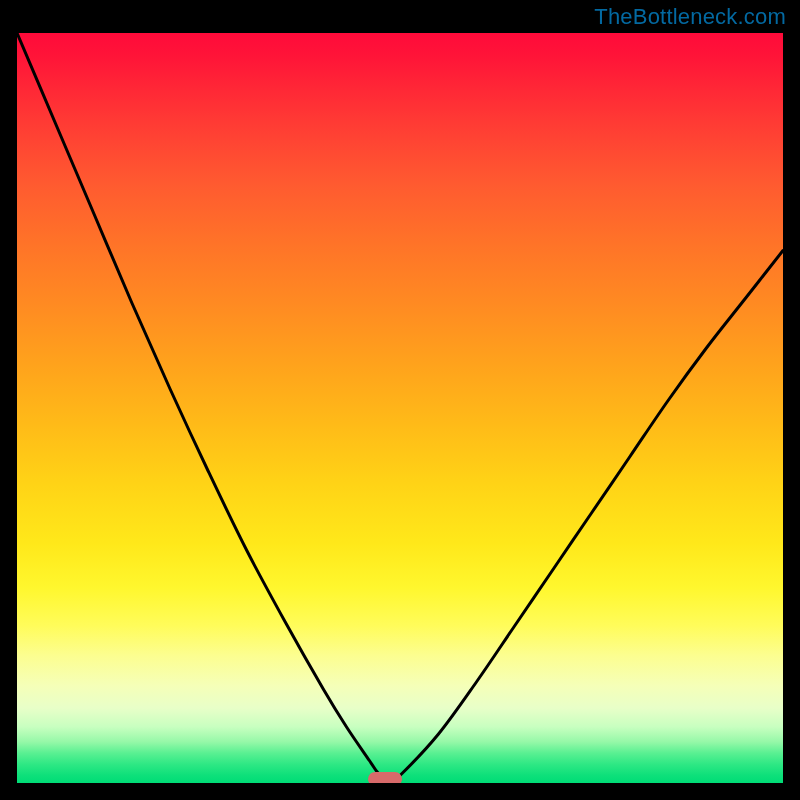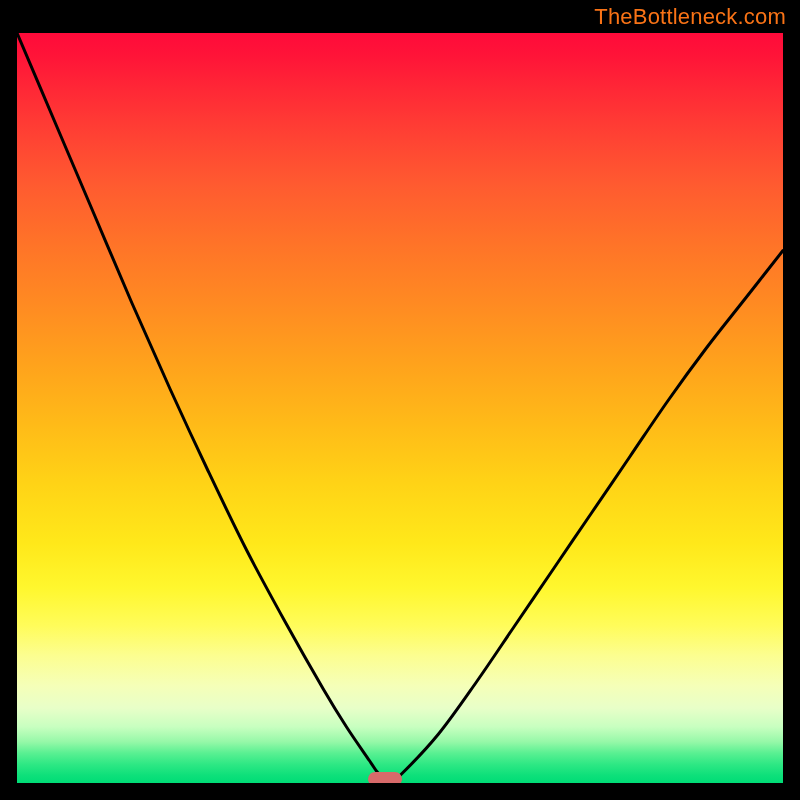--- a/index.html
+++ b/index.html
@@ -72,21 +72,21 @@
     width: 34px;
     height: 14px;
     border-radius: 8px;
     background: #d86a6a;
     transform: translate(-50%, -50%);
   }
   .watermark {
     position: absolute;
     top: 4px;
     right: 14px;
-    color: #f97316;
+    color: #0369a1;
     font-size: 22px;
     font-weight: 500;
     letter-spacing: 0.2px;
   }
 </style>
 </head>
 <body>
 
 <div class="watermark">TheBottleneck.com</div>
 

